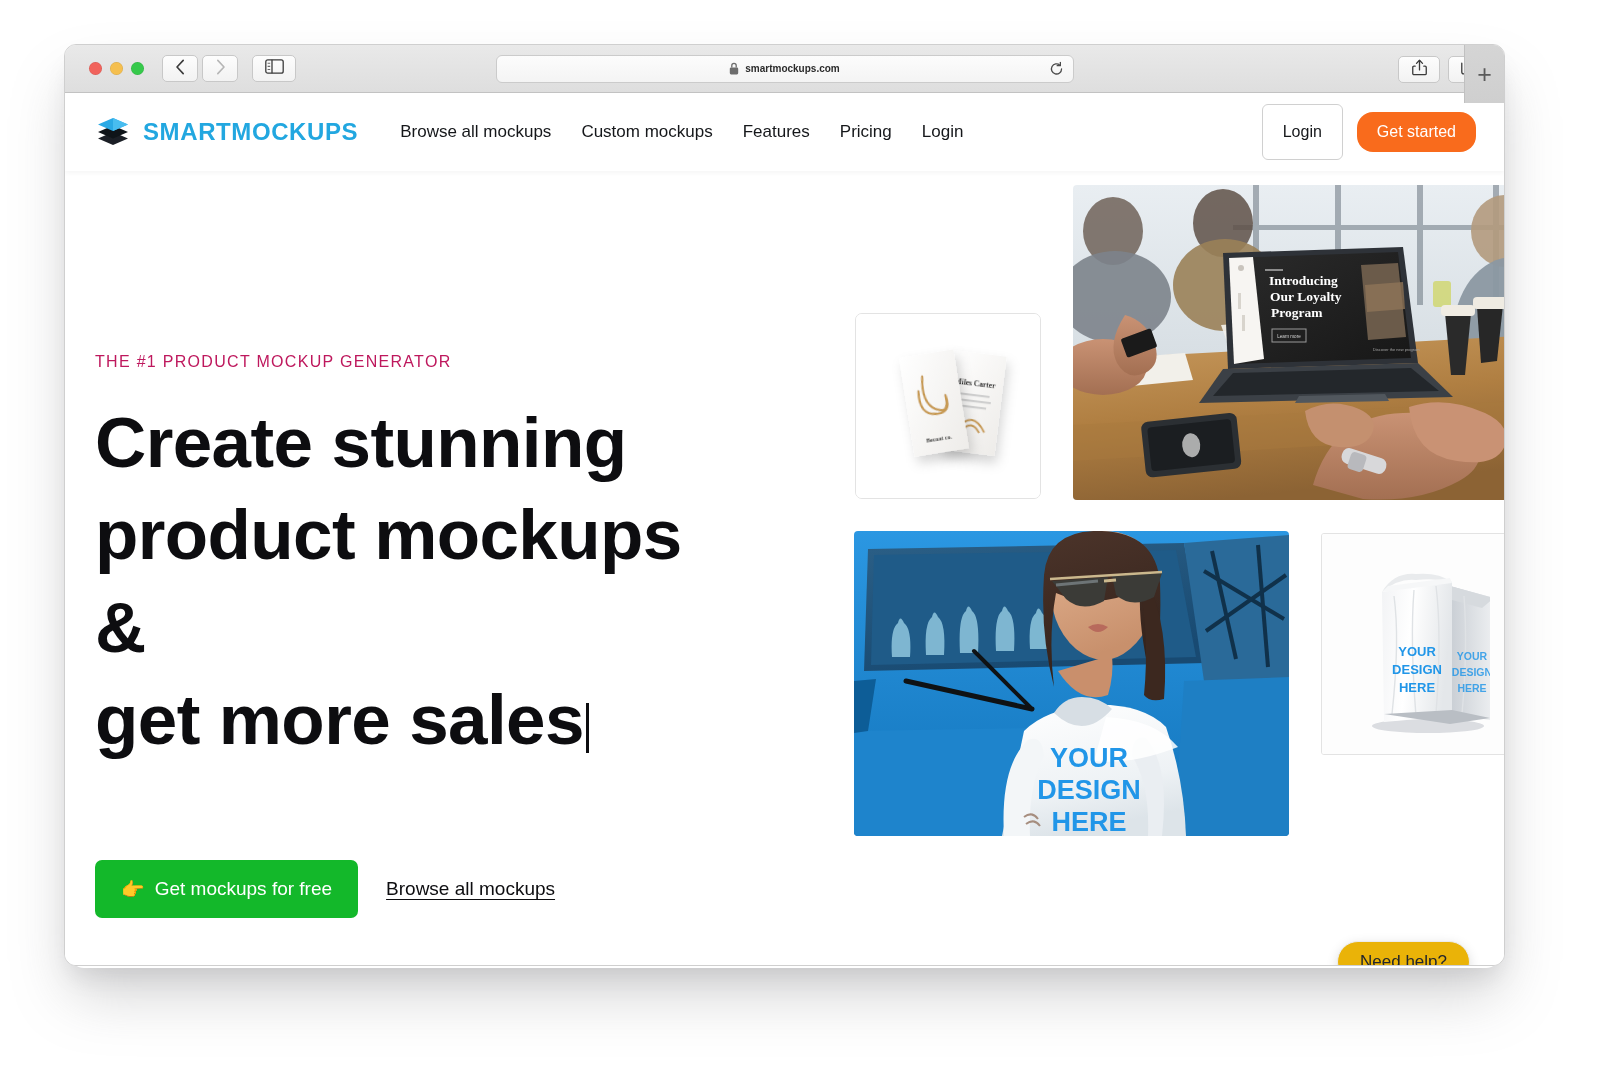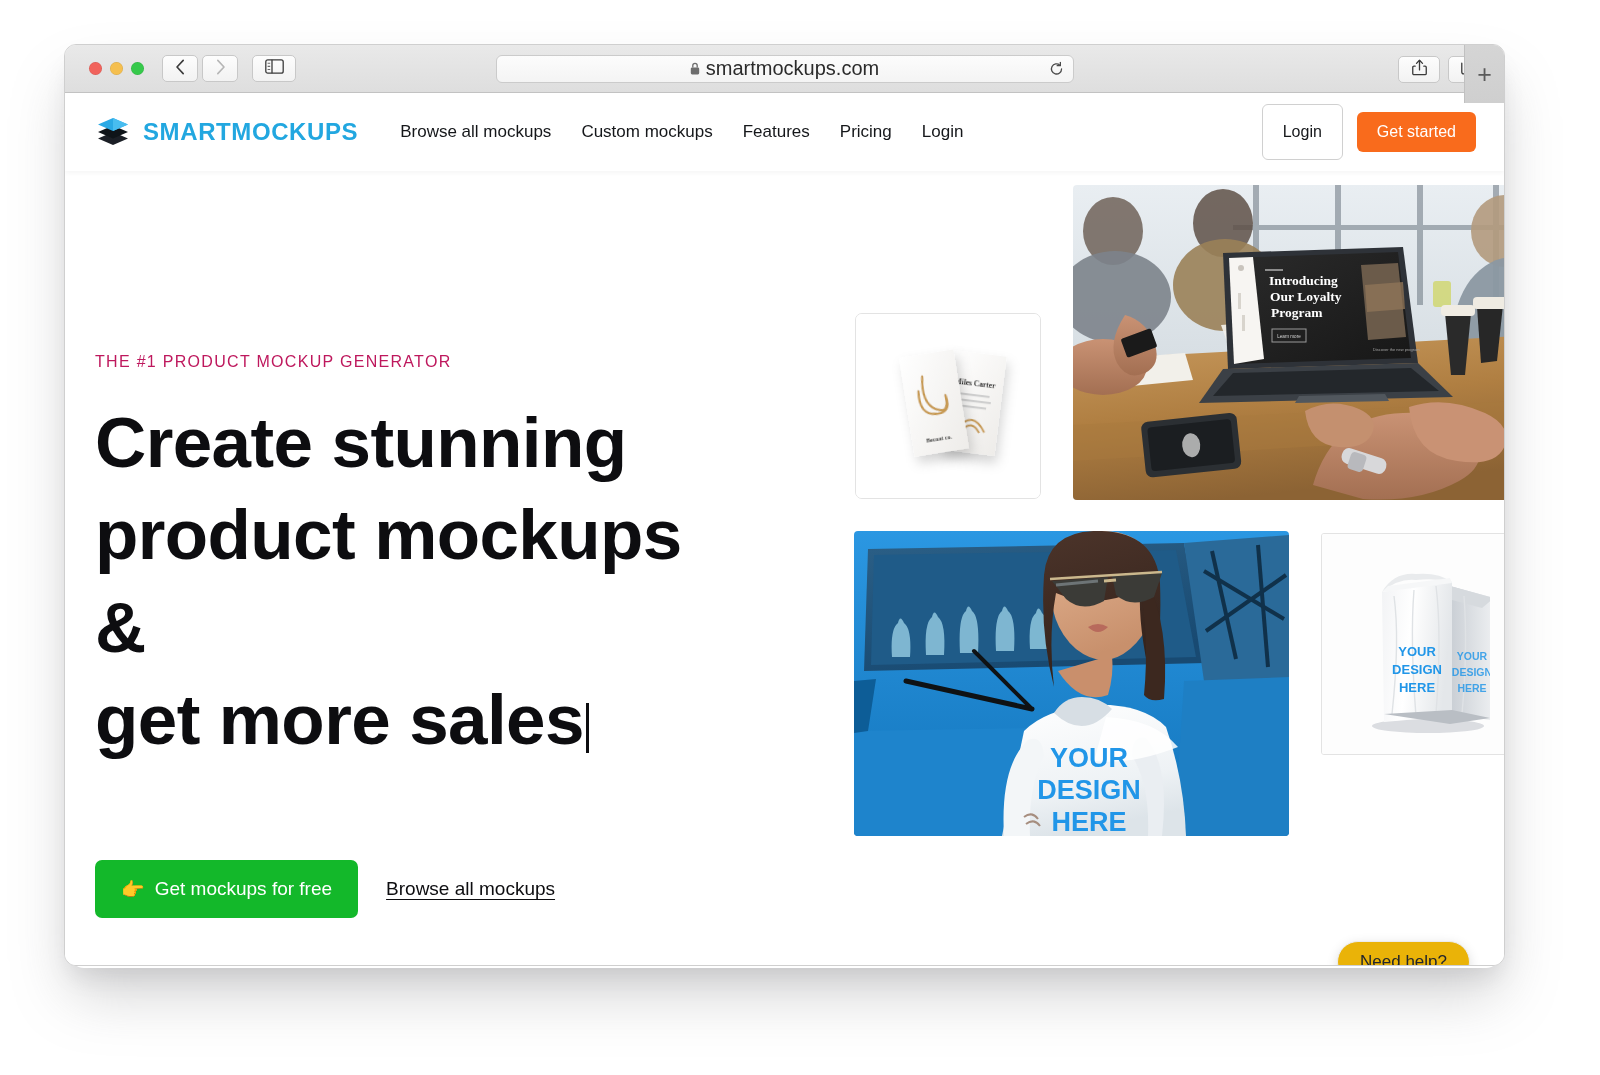--- a/index.html
+++ b/index.html
@@ -83,22 +83,23 @@
     transform: translateX(-50%);
     width: 578px;
   }
   .addr {
     height: 28px;
     border-radius: 6px;
     background: linear-gradient(#fcfcfc,#f4f4f4);
     border: 1px solid #cbcbcb;
     display: flex; align-items: center; justify-content: center;
     position: relative;
-    font-size: 20px;
+    font-size: 10px;
     color: #2b2b2b;
+    font-weight: bold;
   }
   .addr .lock { margin-right: 6px; display: inline-flex; align-items: center; }
   .addr .reload {
     position: absolute; right: 9px; top: 50%; transform: translateY(-50%);
     display: inline-flex; align-items: center; color: #4a4a4a;
   }
 
   .tb-right {
     position: absolute; right: 14px; top: 0; height: 48px;
     display: flex; align-items: center; gap: 8px;
@@ -146,21 +147,21 @@
     display: flex; align-items: center; gap: 14px;
   }
   .btn-login {
     height: 56px; padding: 0 20px;
     border: 1px solid #d0d0d0; border-radius: 6px;
     background: #fff; color: #15171a; font-size: 16px;
     display: flex; align-items: center; justify-content: center;
   }
   .btn-getstarted {
     height: 40px; padding: 0 20px;
-    border-radius: 6px; border: none;
+    border-radius: 16px; border: none;
     background: #f96b1c; color: #ffffff; font-size: 16px; font-weight: 500;
     display: flex; align-items: center; justify-content: center;
   }
 
   
   .hero {
     position: relative;
     height: 844px;
     background: #ffffff;
     overflow: hidden;

